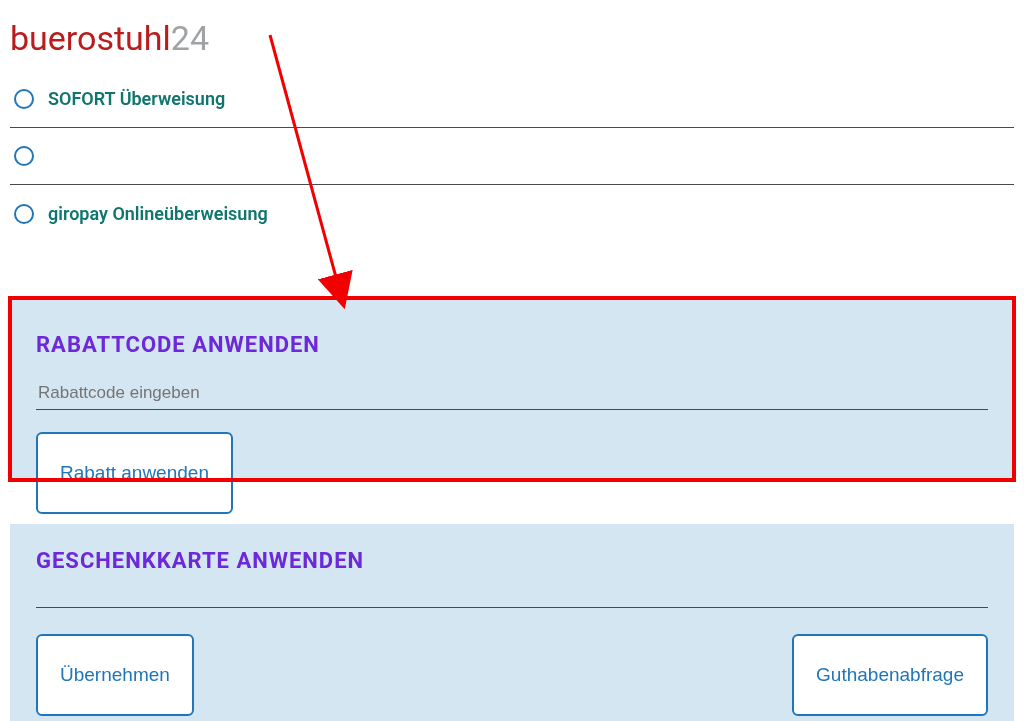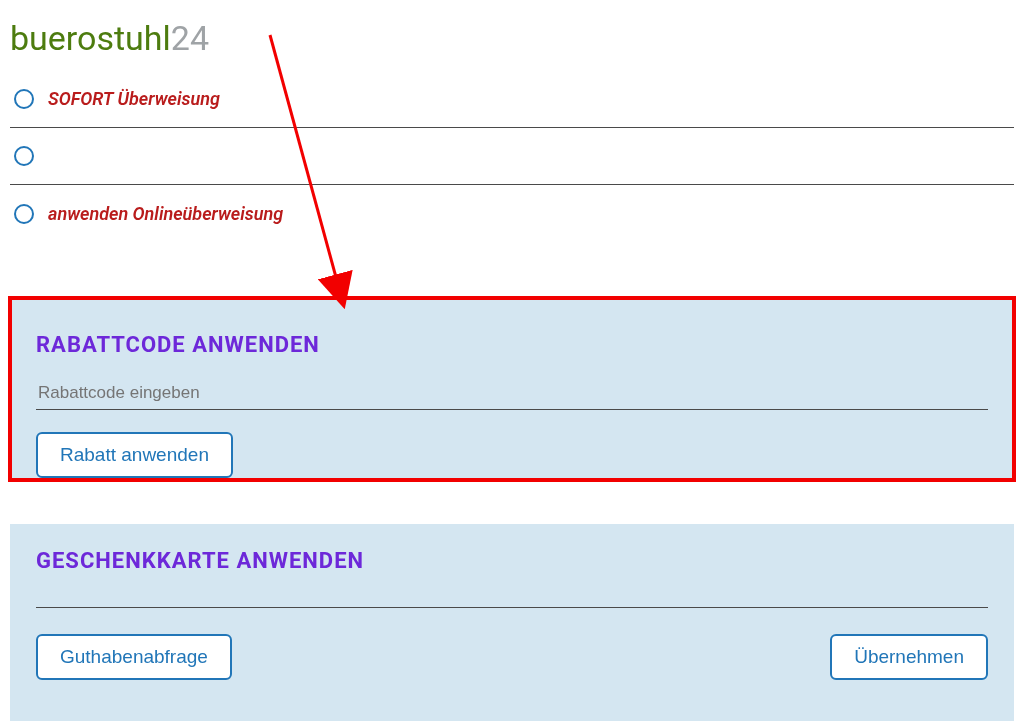--- a/index.html
+++ b/index.html
@@ -13,21 +13,21 @@
   }
   .logo {
     position: absolute;
     top: 18px;
     left: 10px;
     font-size: 34px;
     font-weight: 400;
     letter-spacing: 0px;
     color: #2a2a2a;
   }
-  .logo-thin { font-weight: 400; color: #4d7c0f; }
+  .logo-thin { font-weight: 400; color: #b91c1c; }
   .logo-bold { font-weight: 400; color: #9fa3a6; }
 
   .payment-list {
     position: absolute;
     top: 70px;
     left: 10px;
     right: 10px;
   }
   .payment-row {
     display: flex;
@@ -41,22 +41,21 @@
     width: 20px;
     height: 20px;
     border: 2px solid #2176b8;
     border-radius: 50%;
     margin-right: 14px;
     flex: 0 0 auto;
   }
   .payment-label {
     font-size: 18px;
     font-weight: 600;
-    color: #b91c1c;
-    font-style: italic;
+    color: #0f766e;
   }
 
   .panel {
     position: absolute;
     left: 10px;
     right: 10px;
     background: #d4e6f1;
     padding: 24px 26px 24px 26px;
   }
   .panel.rabatt {
@@ -91,21 +90,21 @@
   .gift-divider {
     border-bottom: 1px solid #4a4a4a;
     margin: 34px 0 26px 0;
   }
   .btn {
     border: 2px solid #2176b8;
     background: #ffffff;
     color: #2176b8;
     font-size: 19px;
     font-weight: 500;
-    padding: 10px 22px;
+    padding: 28px 22px;
     border-radius: 6px;
     cursor: pointer;
   }
   .btn-row {
     display: flex;
     justify-content: space-between;
     align-items: center;
   }
 
   .annotation-arrow {
@@ -129,36 +128,36 @@
     <span class="radio"></span>
     <span class="payment-label">SOFORT Überweisung</span>
   </div>
   <div class="payment-divider"></div>
   <div class="payment-row">
     <span class="radio"></span>
   </div>
   <div class="payment-divider"></div>
   <div class="payment-row">
     <span class="radio"></span>
-    <span class="payment-label">anwenden Onlineüberweisung</span>
+    <span class="payment-label">giropay Onlineüberweisung</span>
   </div>
 </div>
 
 <div class="panel rabatt">
   <div class="panel-title">RABATTCODE ANWENDEN</div>
   <input class="input" type="text" placeholder="Rabattcode eingeben" style="">
   <button class="btn">Rabatt anwenden</button>
 </div>
 
 <div class="panel gift">
   <div class="panel-title">GESCHENKKARTE ANWENDEN</div>
   <div class="gift-divider"></div>
   <div class="btn-row">
+    <button class="btn">Übernehmen</button>
     <button class="btn">Guthabenabfrage</button>
-    <button class="btn">Übernehmen</button>
   </div>
 </div>
 
 <svg class="annotation-arrow" viewBox="0 0 120 280" xmlns="http://www.w3.org/2000/svg">
   <defs>
     <marker id="arrhead" markerWidth="12" markerHeight="12" refX="6" refY="6" orient="auto">
       <path d="M0,0 L12,6 L0,12 Z" fill="#f20000"></path>
     </marker>
   </defs>
   <line x1="30" y1="5" x2="100" y2="262" stroke="#f20000" stroke-width="3" marker-end="url(#arrhead)"></line>

